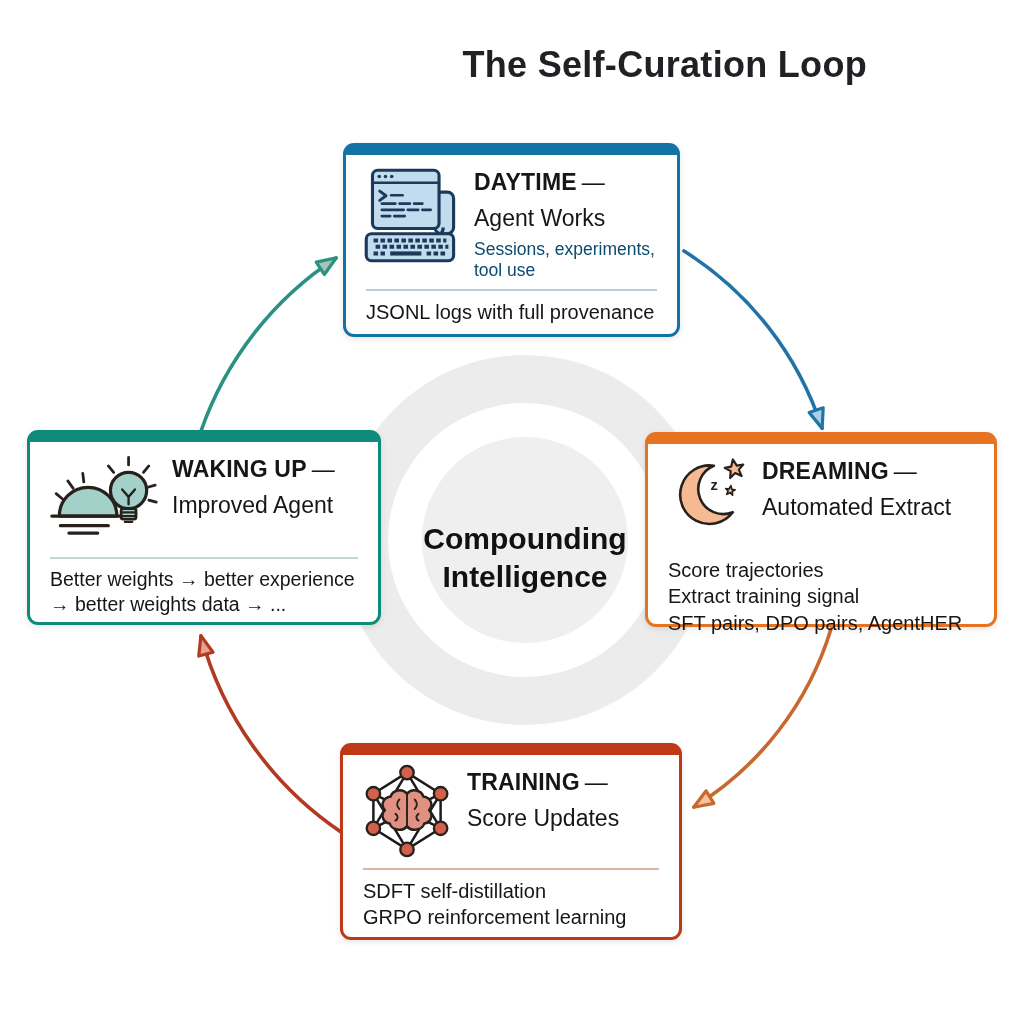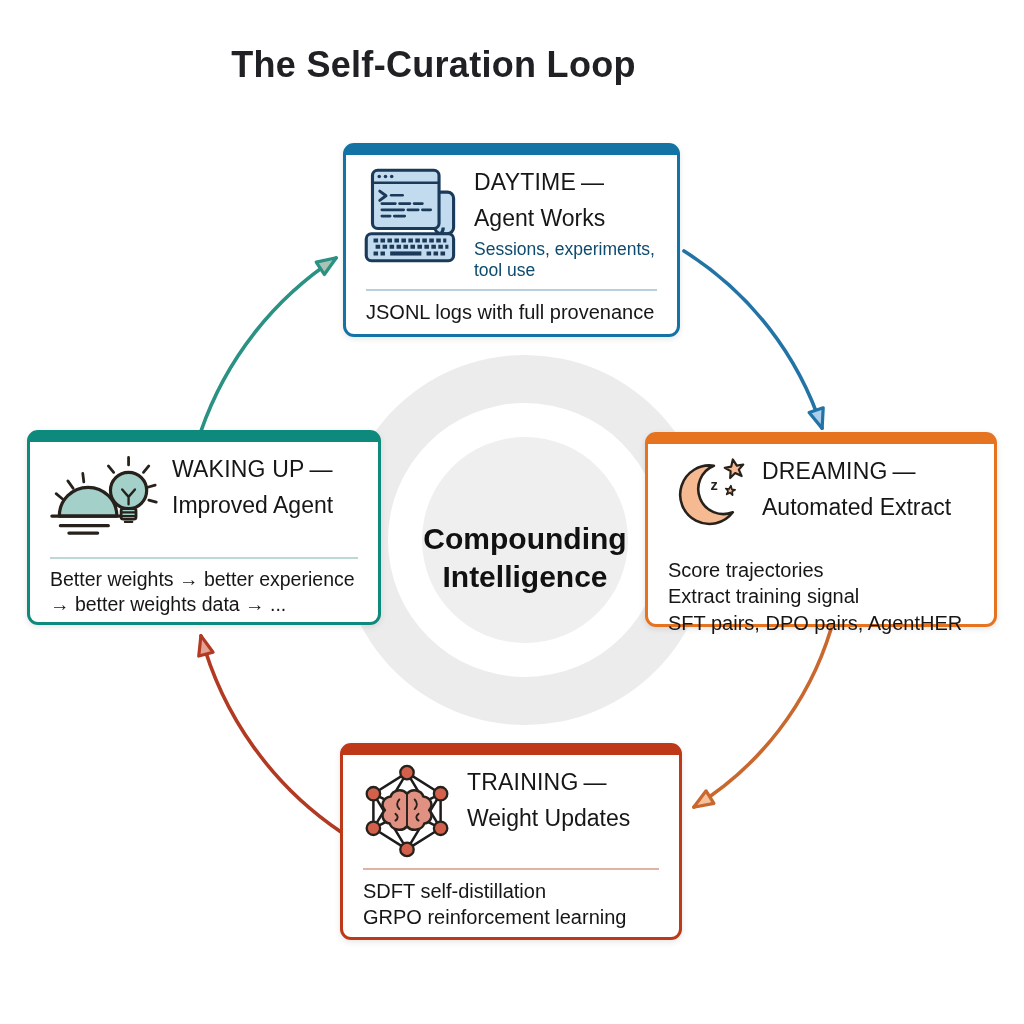--- a/index.html
+++ b/index.html
@@ -1,42 +1,42 @@
 <!DOCTYPE html>
 <html style="--daytime: #1373a5; --dreaming: #e5731f; --training: #bd3918; --waking: #0e8a7c; --arrow-teal: #2a9183; --arrow-blue: #2273a6; --arrow-orange: #c8682f; --arrow-red: #b23a22; --head-teal: #a9c3b6; --head-blue: #abceea; --head-orange: #f6c29c; --head-red: #e4a294; --divider-blue: #b9cfdd; --divider-teal: #bcd9d5; --divider-red: #dfb3a6; --donut-outer: #ececec; --donut-inner: #efefef; --icon-blue-fill: #c3dbee; --icon-blue-stroke: #1b3a5a; --icon-peach-fill: #f5ba92; --icon-node-fill: #d2604a; --icon-brain-fill: #e09182; --icon-dark-stroke: #27211c; --icon-teal-fill: #a3d0c9;"><head>
 <meta charset="utf-8">
 <style>
   html,body{margin:0;padding:0;}
   body{
     width:1024px;height:1024px;position:relative;background:#ffffff;
     font-family:"Liberation Sans", sans-serif;color:#1b1b1b;overflow:hidden;
   }
   #diagram-title{
-    position:absolute;top:44px;left:0;width:867px;text-align:center;
+    position:absolute;top:44px;left:0;width:867px;text-align:right;
     font-size:36px;font-weight:600;letter-spacing:.3px;color:#202124;z-index:3;
   }
   #bg-canvas{position:absolute;top:0;left:0;z-index:0;}
   #center-label{
     position:absolute;left:400px;top:520px;width:250px;z-index:1;
     text-align:center;font-size:30px;font-weight:700;line-height:1.27;color:#111;
   }
   .card{
     position:absolute;z-index:2;background:#fff;box-sizing:border-box;
     border:3px solid;border-top-width:12px;border-radius:11px;
     box-shadow:0 2px 6px rgba(0,0,0,.10);
     padding:8px 16px 8px 16px;
   }
   #card-daytime {left:343px;top:143px;width:337px;height:194px;border-color:var(--daytime);}
   #card-dreaming{left:645px;top:432px;width:352px;height:195px;border-color:var(--dreaming);}
   #card-training{left:340px;top:743px;width:342px;height:197px;border-color:var(--training);}
   #card-waking  {left:27px; top:430px;width:354px;height:195px;border-color:var(--waking);}
   .card-head{display:flex;align-items:flex-start;}
   .head-text{margin-left:12px;padding-top:6px;}
   .head-line{font-size:23px;line-height:1.2;color:#161616;}
-  .head-line b{font-weight:400;letter-spacing:.2px;}
+  .head-line b{font-weight:700;letter-spacing:.2px;}
   .dash{margin-left:5px;}
   .head-sub{font-size:23px;line-height:1.2;margin-top:8px;color:#161616;}
   .head-desc{font-size:17.5px;line-height:1.18;margin-top:7px;max-width:206px;color:#0c4a6e;}
   .divider{height:2px;margin:9px 4px 8px 4px;}
   #card-daytime .divider{background:var(--divider-blue);}
   #card-waking  .divider{background:var(--divider-teal);}
   #card-training .divider{background:var(--divider-red);}
   .card-foot{font-size:20px;line-height:1.3;color:#161616;padding-left:4px;}
   #card-dreaming .card-foot{font-size:20px;line-height:1.32;margin-top:19px;}
   #card-waking .card-foot{font-size:19.5px;}
@@ -162,21 +162,21 @@
       <g fill="none" style="stroke:var(--icon-dark-stroke)" stroke-width="2" stroke-linecap="round">
         <path d="M50 31 V67"></path>
         <path d="M42 38 C39 41 39 45 42 48"></path>
         <path d="M58 38 C61 41 61 45 58 48"></path>
         <path d="M38 53 C41 55 41 58 38 60"></path>
         <path d="M62 53 C59 55 59 58 62 60"></path>
       </g>
     </svg>
     <div class="head-text">
       <div class="head-line"><b>TRAINING</b><span class="dash">—</span></div>
-      <div class="head-sub">Weight Updates</div>
+      <div class="head-sub">Score Updates</div>
     </div>
   </div>
   <div class="divider"></div>
   <div class="card-foot">
     <div>SDFT self-distillation</div>
     <div>GRPO reinforcement learning</div>
   </div>
 </div>
 
 <div class="card" id="card-waking">

